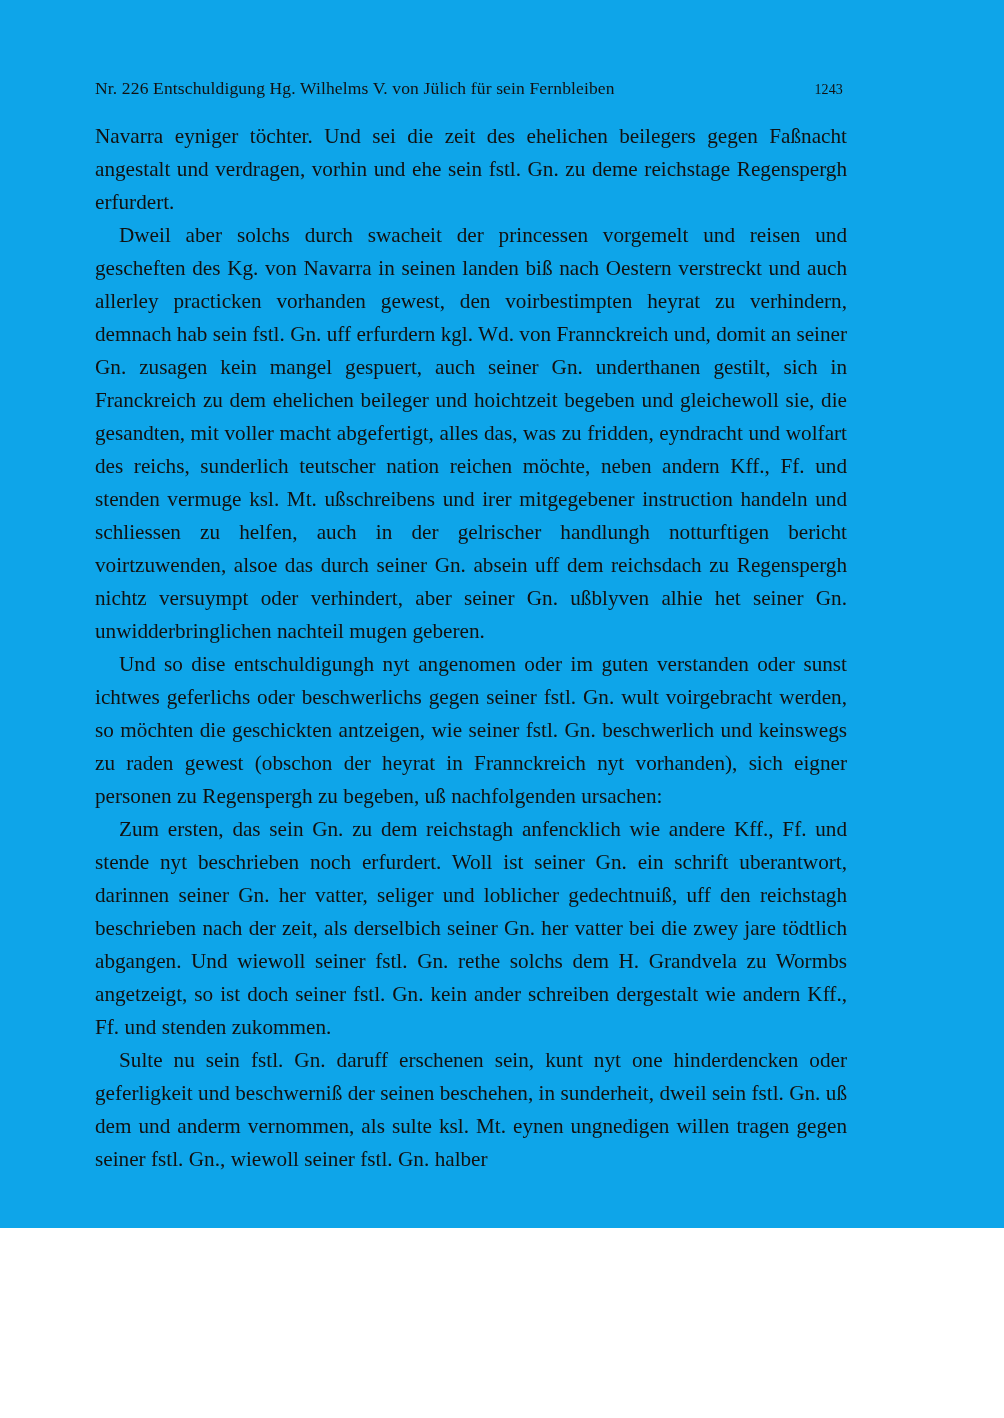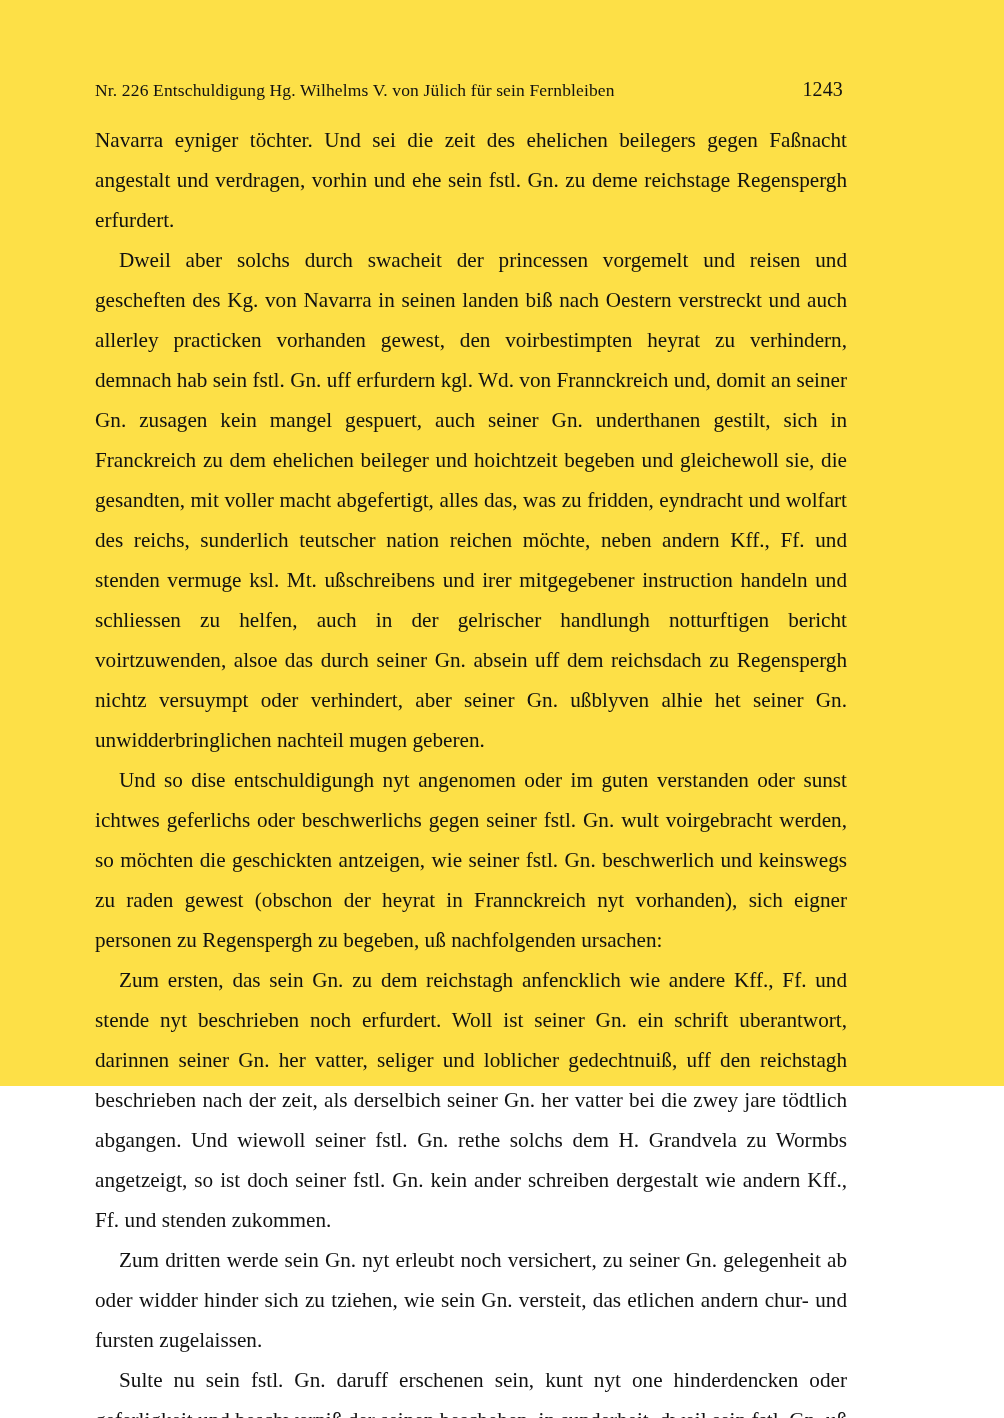--- a/index.html
+++ b/index.html
@@ -10,53 +10,53 @@
   body {
     width: 1004px;
     height: 1418px;
     font-family: "Liberation Serif", "DejaVu Serif", serif;
     color: #111111;
     -webkit-font-smoothing: antialiased;
   }
   .page {
     position: relative;
     width: 1004px;
-    height: 1086px;
-    background: #fde047;
+    height: 1228px;
+    background: #0ea5e9;
     box-sizing: border-box;
   }
   .running-head {
     position: absolute;
     left: 95px;
     top: 78px;
     width: 750px;
     display: flex;
     align-items: baseline;
     justify-content: space-between;
     font-size: 17.5px;
     letter-spacing: 0.15px;
     color: #111111;
   }
   .running-head .rh-title {
     white-space: nowrap;
   }
   .running-head .rh-folio {
-    font-size: 20px;
+    font-size: 14px;
     padding-right: 2px;
   }
   .textblock {
     position: absolute;
     left: 95px;
     top: 120px;
     width: 752px;
   }
   p.para {
     margin: 0;
     font-size: 21.2px;
-    line-height: 40px;
+    line-height: 33px;
     text-align: justify;
     text-justify: inter-word;
     text-indent: 0;
     word-spacing: 0.1px;
     hyphens: none;
   }
   p.para.indent {
     text-indent: 24px;
   }
   
@@ -69,17 +69,16 @@
   <div class="running-head">
     <span class="rh-title">Nr. 226 Entschuldigung Hg. Wilhelms V. von Jülich für sein Fernbleiben</span>
     <span class="rh-folio">1243</span>
   </div>
 
   <div class="textblock">
     <p class="para">Navarra eyniger töchter. Und sei die zeit des ehelichen beilegers gegen Faßnacht angestalt und verdragen, vorhin und ehe sein fstl. Gn. zu deme reichstage Regenspergh erfurdert.</p>
     <p class="para indent">Dweil aber solchs durch swacheit der princessen vorgemelt und reisen und gescheften des Kg. von Navarra in seinen landen biß nach Oestern verstreckt und auch allerley practicken vorhanden gewest, den voirbestimpten heyrat zu verhindern, demnach hab sein fstl. Gn. uff erfurdern kgl. Wd. von Frannckreich und, domit an seiner Gn. zusagen kein mangel gespuert, auch seiner Gn. underthanen gestilt, sich in Franckreich zu dem ehelichen beileger und hoichtzeit begeben und gleichewoll sie, die gesandten, mit voller macht abgefertigt, alles das, was zu fridden, eyndracht und wolfart des reichs, sunderlich teutscher nation reichen möchte, neben andern Kff., Ff. und stenden vermuge ksl. Mt. ußschreibens und irer mitgegebener instruction handeln und schliessen zu helfen, auch in der gelrischer handlungh notturftigen bericht voirtzuwenden, alsoe das durch seiner Gn. absein uff dem reichsdach zu Regenspergh nichtz versuympt oder verhindert, aber seiner Gn. ußblyven alhie het seiner Gn. unwidderbringlichen nachteil mugen geberen.</p>
     <p class="para indent">Und so dise entschuldigungh nyt angenomen oder im guten verstanden oder sunst ichtwes geferlichs oder beschwerlichs gegen seiner fstl. Gn. wult voirgebracht werden, so möchten die geschickten antzeigen, wie seiner fstl. Gn. beschwerlich und keinswegs zu raden gewest (obschon der heyrat in Frannckreich nyt vorhanden), sich eigner personen zu Regenspergh zu begeben, uß nachfolgenden ursachen:</p>
     <p class="para indent">Zum ersten, das sein Gn. zu dem reichstagh anfencklich wie andere Kff., Ff. und stende nyt beschrieben noch erfurdert. Woll ist seiner Gn. ein schrift uberantwort, darinnen seiner Gn. her vatter, seliger und loblicher gedechtnuiß, uff den reichstagh beschrieben nach der zeit, als derselbich seiner Gn. her vatter bei die zwey jare tödtlich abgangen. Und wiewoll seiner fstl. Gn. rethe solchs dem H. Grandvela zu Wormbs angetzeigt, so ist doch seiner fstl. Gn. kein ander schreiben dergestalt wie andern Kff., Ff. und stenden zukommen.</p>
-    <p class="para indent">Zum dritten werde sein Gn. nyt erleubt noch versichert, zu seiner Gn. gelegenheit ab oder widder hinder sich zu tziehen, wie sein Gn. versteit, das etlichen andern chur- und fursten zugelaissen.</p>
     <p class="para indent">Sulte nu sein fstl. Gn. daruff erschenen sein, kunt nyt one hinderdencken oder geferligkeit und beschwerniß der seinen beschehen, in sunderheit, dweil sein fstl. Gn. uß dem und anderm vernommen, als sulte ksl. Mt. eynen ungnedigen willen tragen gegen seiner fstl. Gn., wiewoll seiner fstl. Gn. halber</p>
   </div>
 
 </div>
 
 </body></html>

